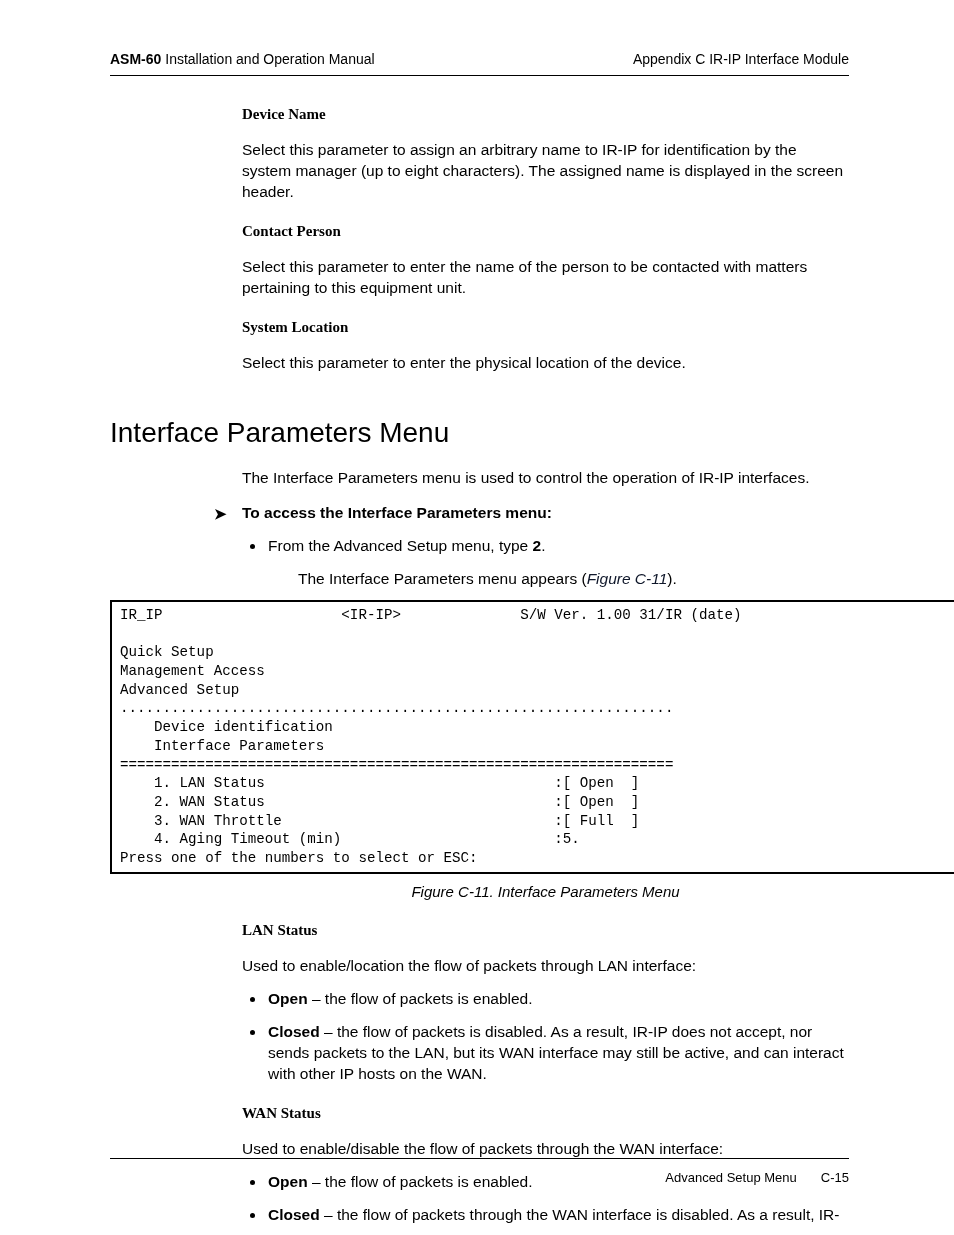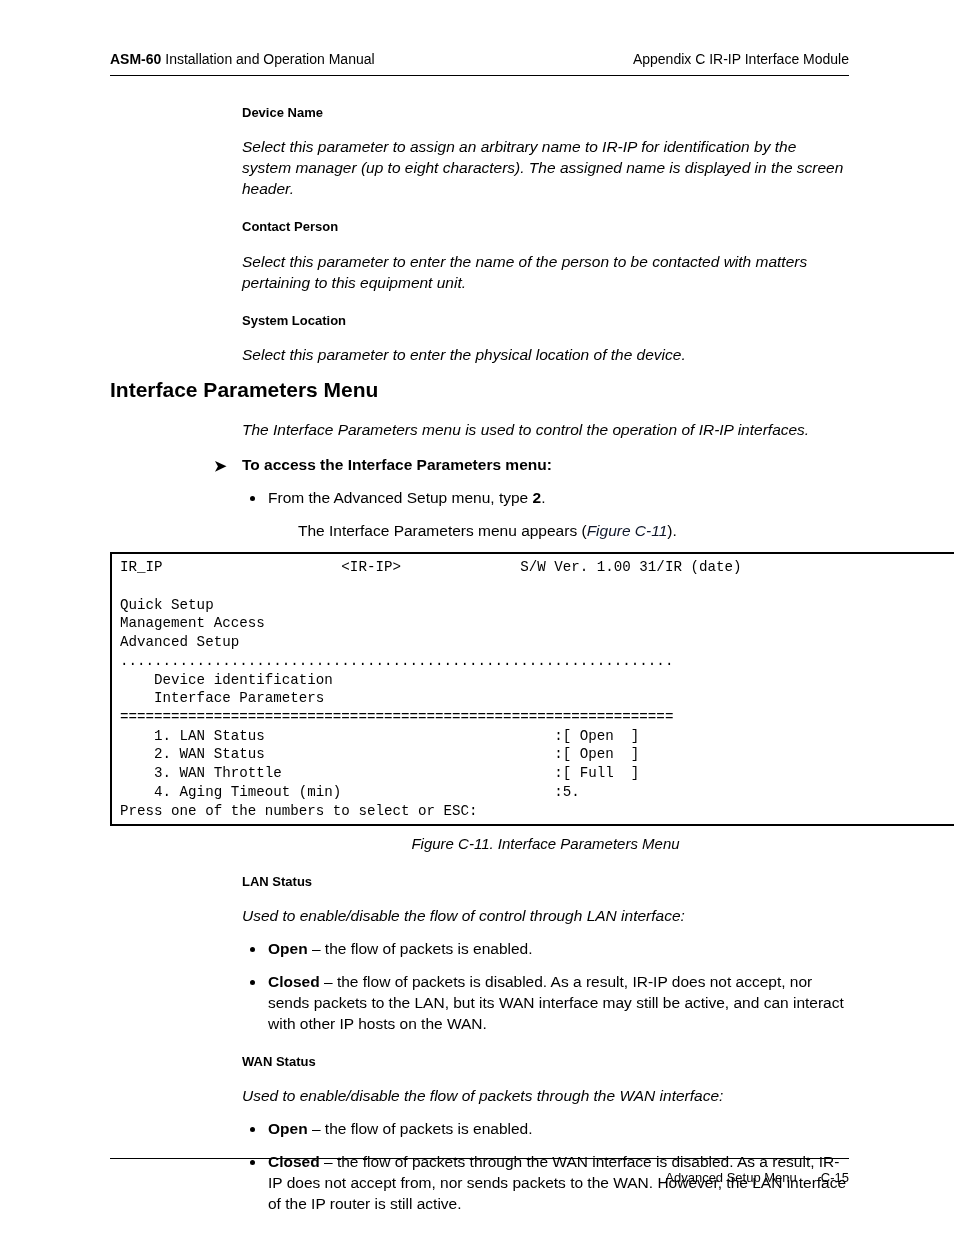--- a/index.html
+++ b/index.html
@@ -26,31 +26,31 @@
     border-bottom: 1px solid #000;
     padding-bottom: 6px;
     margin-bottom: 28px;
   }
   .running-header .left .bold { font-weight: 700; }
   .content-col {
     margin-left: 132px; 
   }
   h3.section-sub {
     font-weight: 700;
-    font-size: 13px;
+    font-size: 15px;
     margin: 18px 0 4px 0;
+    font-family: Liberation Serif, serif;
   }
   p.body {
     margin: 16px 0 10px 0;
-    font-style: italic;
   }
   h2.section-main {
-    font-weight: 700;
-    font-size: 21px;
-    margin: 10px 0 4px -132px; 
+    font-weight: 400;
+    font-size: 28px;
+    margin: 40px 0 4px -132px; 
   }
   .arrow-line {
     position: relative;
     margin: 14px 0 2px 0;
     font-weight: 700;
     margin-left: 0;
   }
   .arrow-line::before {
     content: "➤";
     position: absolute;
@@ -164,21 +164,21 @@
     1. LAN Status                                  :[ Open  ]
     2. WAN Status                                  :[ Open  ]
     3. WAN Throttle                                :[ Full  ]
     4. Aging Timeout (min)                         :5.
 Press one of the numbers to select or ESC:</pre>
     </div>
 
     <div class="figure-caption">Figure C-11.  Interface Parameters Menu</div>
 
     <h3 class="section-sub">LAN Status</h3>
-    <p class="body">Used to enable/disable the flow of control through LAN interface:</p>
+    <p class="body">Used to enable/location the flow of packets through LAN interface:</p>
     <ul class="bullets">
       <li>
         <span class="lead">Open</span><span> – the flow of packets is enabled.</span>
       </li>
       <li>
         <span class="lead">Closed</span><span> – the flow of packets is disabled. As a result, IR-IP does not accept, nor sends packets to the LAN, but its WAN interface may still be active, and can interact with other IP hosts on the WAN.</span>
       </li>
     </ul>
 
     <h3 class="section-sub">WAN Status</h3>

